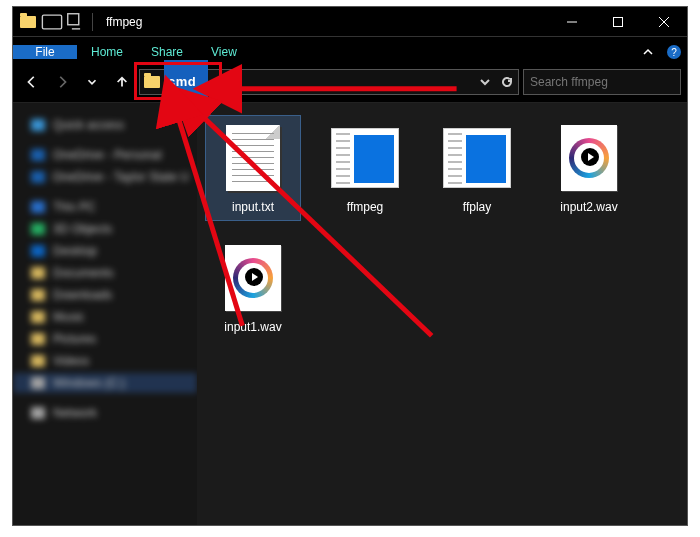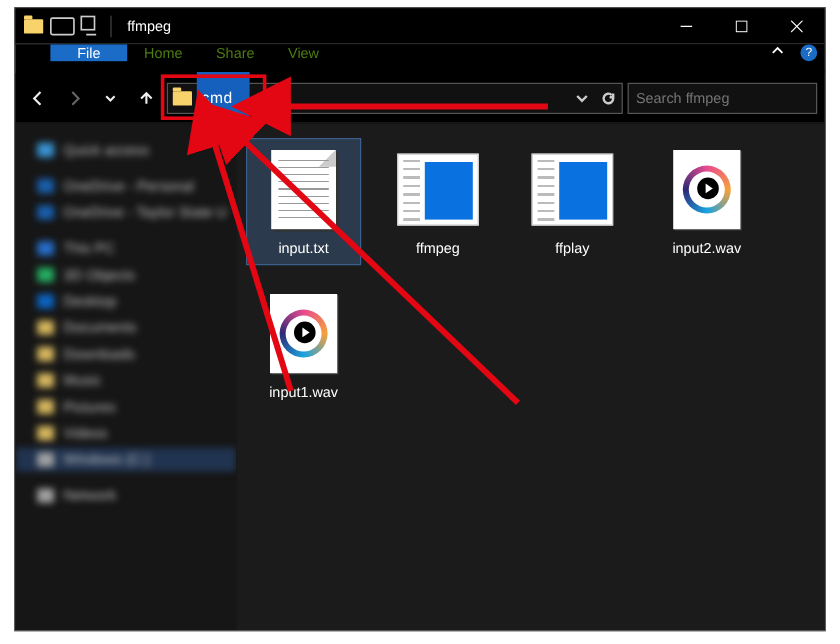--- a/index.html
+++ b/index.html
@@ -35,35 +35,34 @@
   .titlebar .title { flex:1; padding-left:6px; font-size:12px; color:#fff; }
   .winbtns { display:flex; }
   .winbtn { width:46px; height:30px; display:flex; align-items:center; justify-content:center; color:#fff; }
   .winbtn svg { width:10px; height:10px; stroke:#fff; stroke-width:1; fill:none; }
 
   
   .ribbon {
     height: 24px;
     background: #000;
     display:flex;
-    align-items:flex-start;
+    align-items:flex-end;
     border-bottom: 2px solid #000;
-    margin-left: 29px;
   }
   .ribbon .file-tab {
     background: #1a6cc7;
     color:#fff;
     width: 64px;
     display:flex; align-items:center; justify-content:center;
     font-size:12px;
   }
   .ribbon .tab {
     padding: 0 14px;
     display:flex; align-items:center;
-    color:#4d7c0f;
+    color:#5eead4;
     font-size:12px;
   }
   .ribbon .spacer { flex:1; }
   .ribbon .chev, .ribbon .help {
     width:26px; display:flex; align-items:center; justify-content:center; color:#fff;
   }
   .help-icon { width:14px;height:14px;border-radius:50%;background:#1a6cc7;color:#fff;font-size:10px;display:flex;align-items:center;justify-content:center; }
 
   
   .navbar {
@@ -92,20 +91,21 @@
     flex:1;
     background:#1560bd;
     color:#fff;
     border:none;
     outline:none;
     font-size:13px;
     padding:14px 4px;
     letter-spacing:0.5px;
     width:44px;
     max-width:44px;
+    font-weight:bold;
   }
   .addr-rest { flex:1; }
   .addr-drop, .addr-refresh { width:22px; height:24px; display:flex; align-items:center; justify-content:center; }
   .addr-drop svg, .addr-refresh svg { width:12px;height:12px;stroke:#ccc;stroke-width:2;fill:none; }
   .highlight-box {
     position:absolute;
     left:-6px; top:-8px;
     width:88px; height:38px;
     border:3px solid #e30613;
     pointer-events:none;

